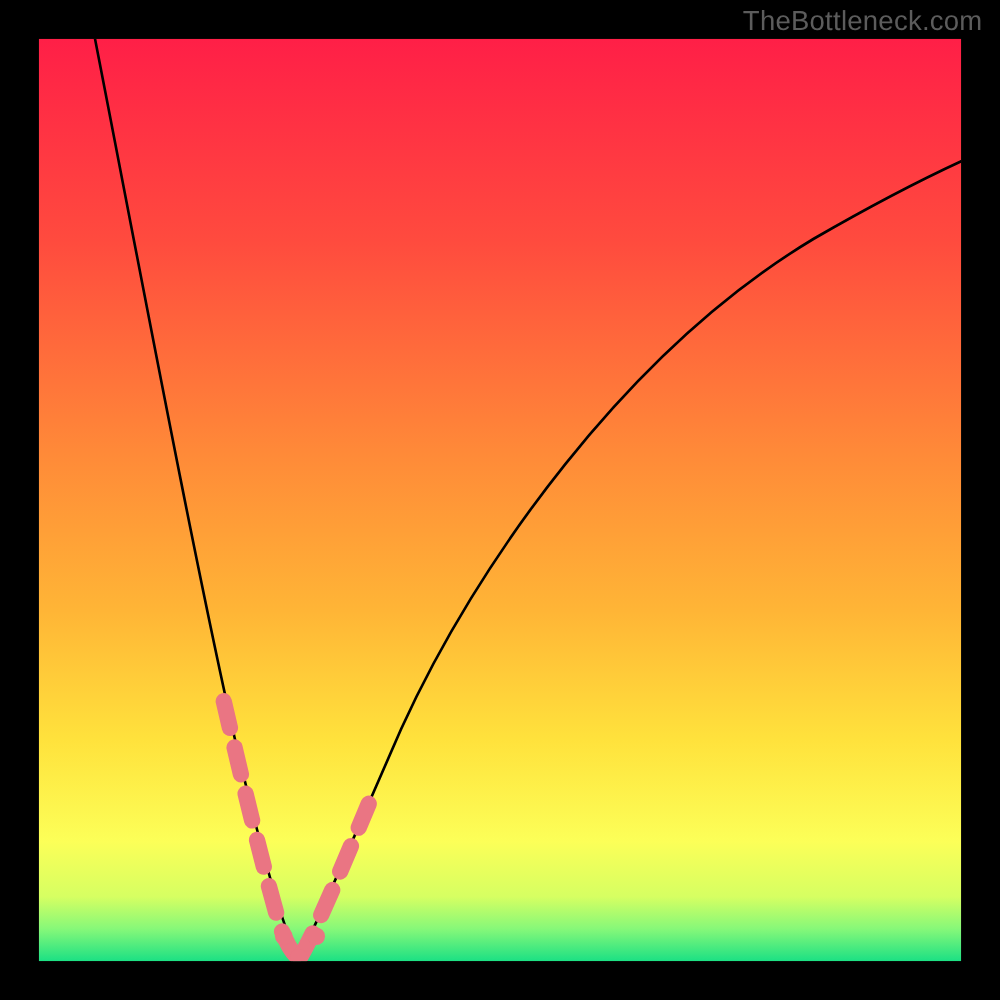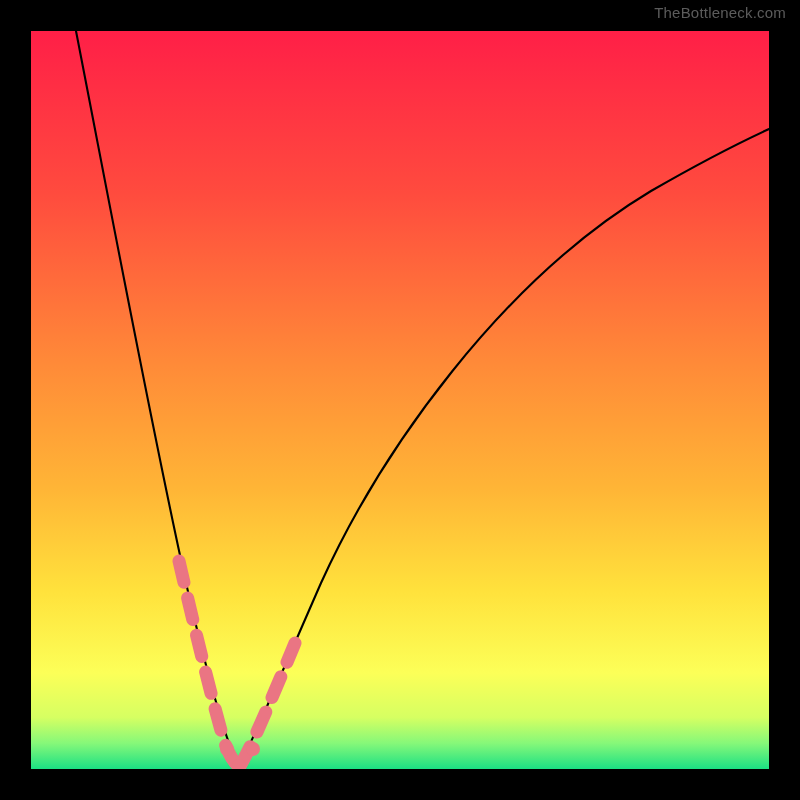--- a/index.html
+++ b/index.html
@@ -33,21 +33,21 @@
       var(--c6) 93%,
       var(--c7) 96.5%,
       var(--c8) 100%
     );
   }
   .watermark {
     position: absolute;
     top: 4px;
     right: 14px;
     color: #5c5c5c;
-    font-size: 15px;
+    font-size: 22px;
     font-weight: 500;
     letter-spacing: 0.2px;
   }
   svg.curve {
     position: absolute;
     inset: 0;
   }
   .curve-path {
     fill: none;
     stroke: #000;

